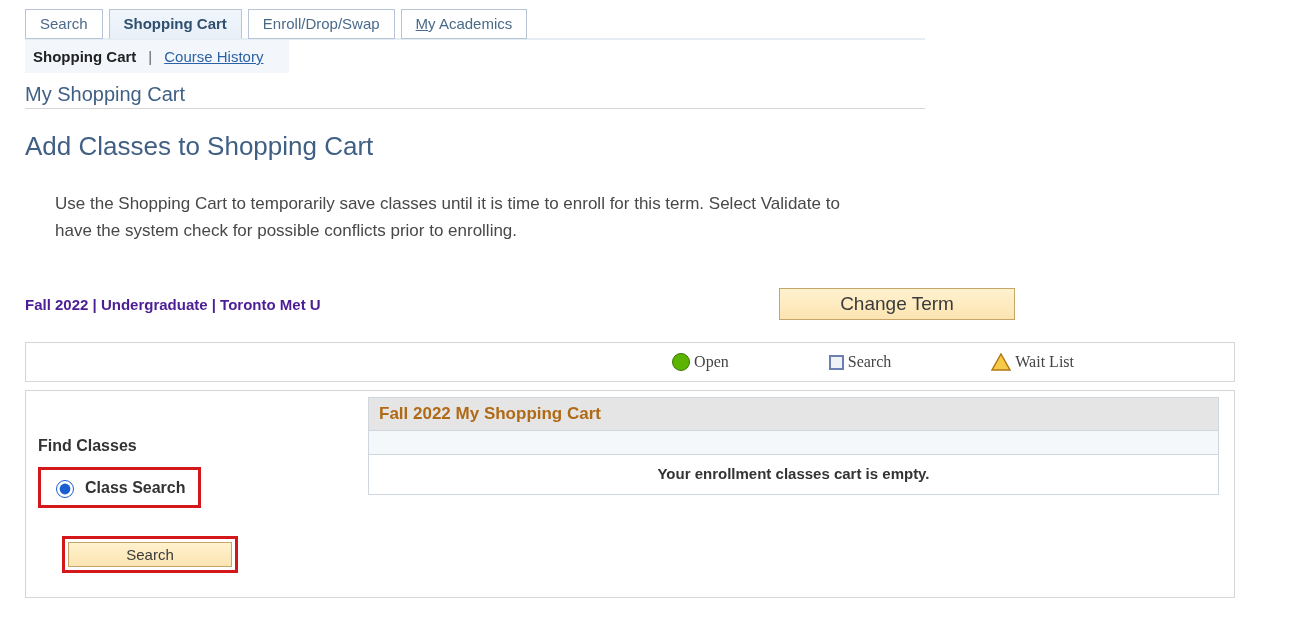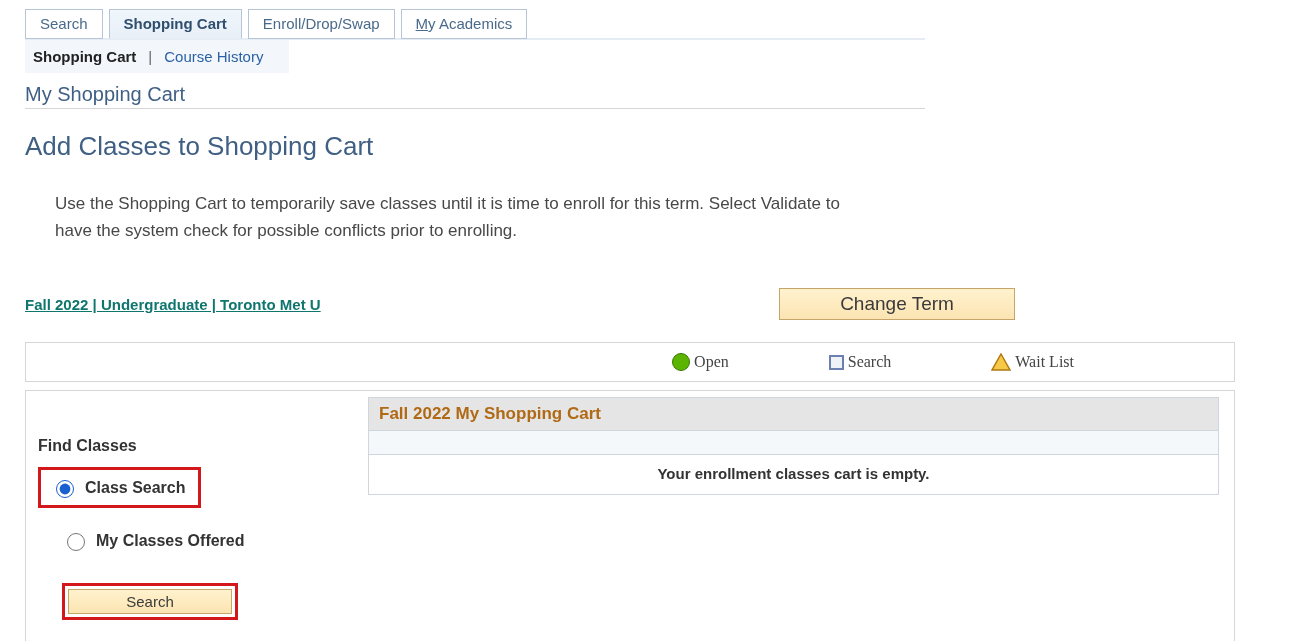--- a/index.html
+++ b/index.html
@@ -42,21 +42,21 @@
     display: flex;
     align-items: center;
     gap: 12px;
     padding: 8px 10px 8px 8px;
     background: #f3f7fc;
     width: 264px;
     font-size: 15px;
   }
   .sub-bar .sep { color: #666; }
   .sub-bar .current { font-weight: bold; color: #222; }
-  .sub-bar a { color: #2a62a5; cursor: pointer; }
+  .sub-bar a { color: #2a62a5; text-decoration: underline; cursor: pointer; }
 
   
   h1.section-title {
     margin: 10px 0 4px 0;
     font-size: 20px;
     font-weight: normal;
     color: #3f5f84;
     width: 900px;
     border-bottom: 1px solid #d6d6d6;
     padding-bottom: 2px;
@@ -77,21 +77,21 @@
   }
 
   
   .term-row {
     display: flex;
     align-items: center;
     justify-content: space-between;
     width: 990px;
     margin-top: 44px;
   }
-  .term-text { font-weight: bold; color: #0f766e; text-decoration: underline; }
+  .term-text { font-weight: bold; color: #4c1d95; }
   .orange-btn {
     background: linear-gradient(#fff2ce,#fce4b2);
     border: 1px solid #c6a668;
     color: #3b3b3b;
     padding: 4px 0px;
     width: 236px;
     text-align: center;
     cursor: pointer;
     font-size: 19px;
   }
@@ -213,24 +213,20 @@
   <div class="left-col">
     <div class="find-label">Find Classes</div>
 
     <span class="hl-red">
       <label class="radio-row" style="margin-left:0;">
         <input type="radio" name="findmode" checked="" style="">
         <span>Class Search</span>
       </label>
     </span>
 
-    <label class="radio-row second">
-      <input type="radio" name="findmode" style="">
-      <span>My Classes Offered</span>
-    </label>
 
     <div class="search-btn-wrap">
       <span class="hl-red" style="padding:3px;">
         <button class="search-btn">Search</button>
       </span>
     </div>
   </div>
 
   <div class="right-col">
     <div class="cart-head">Fall 2022 My Shopping Cart</div>

